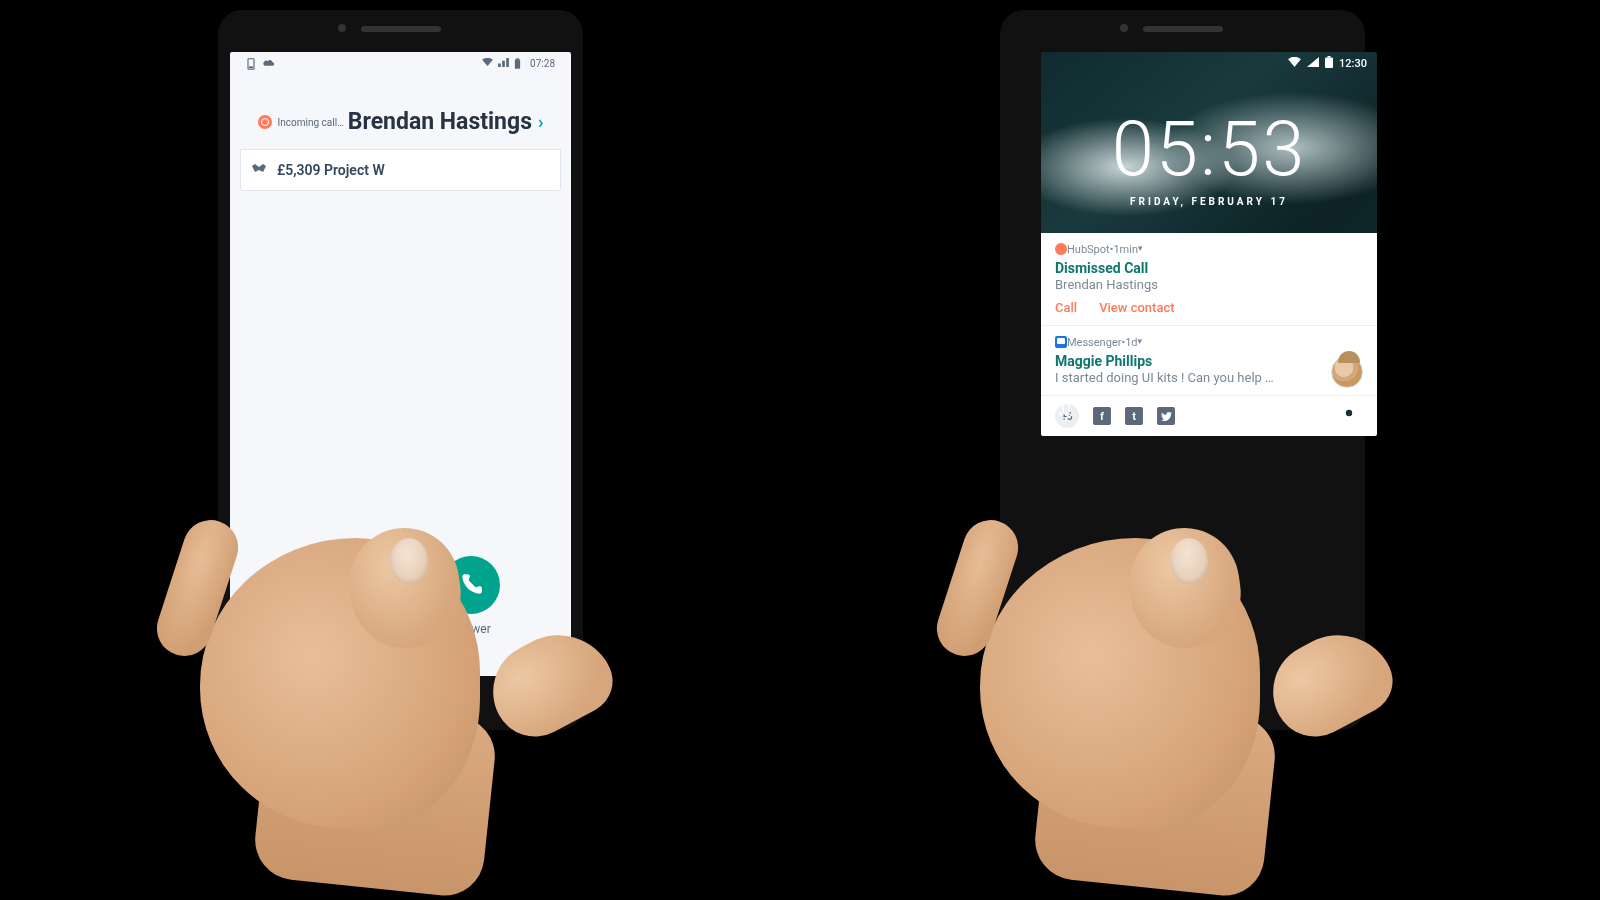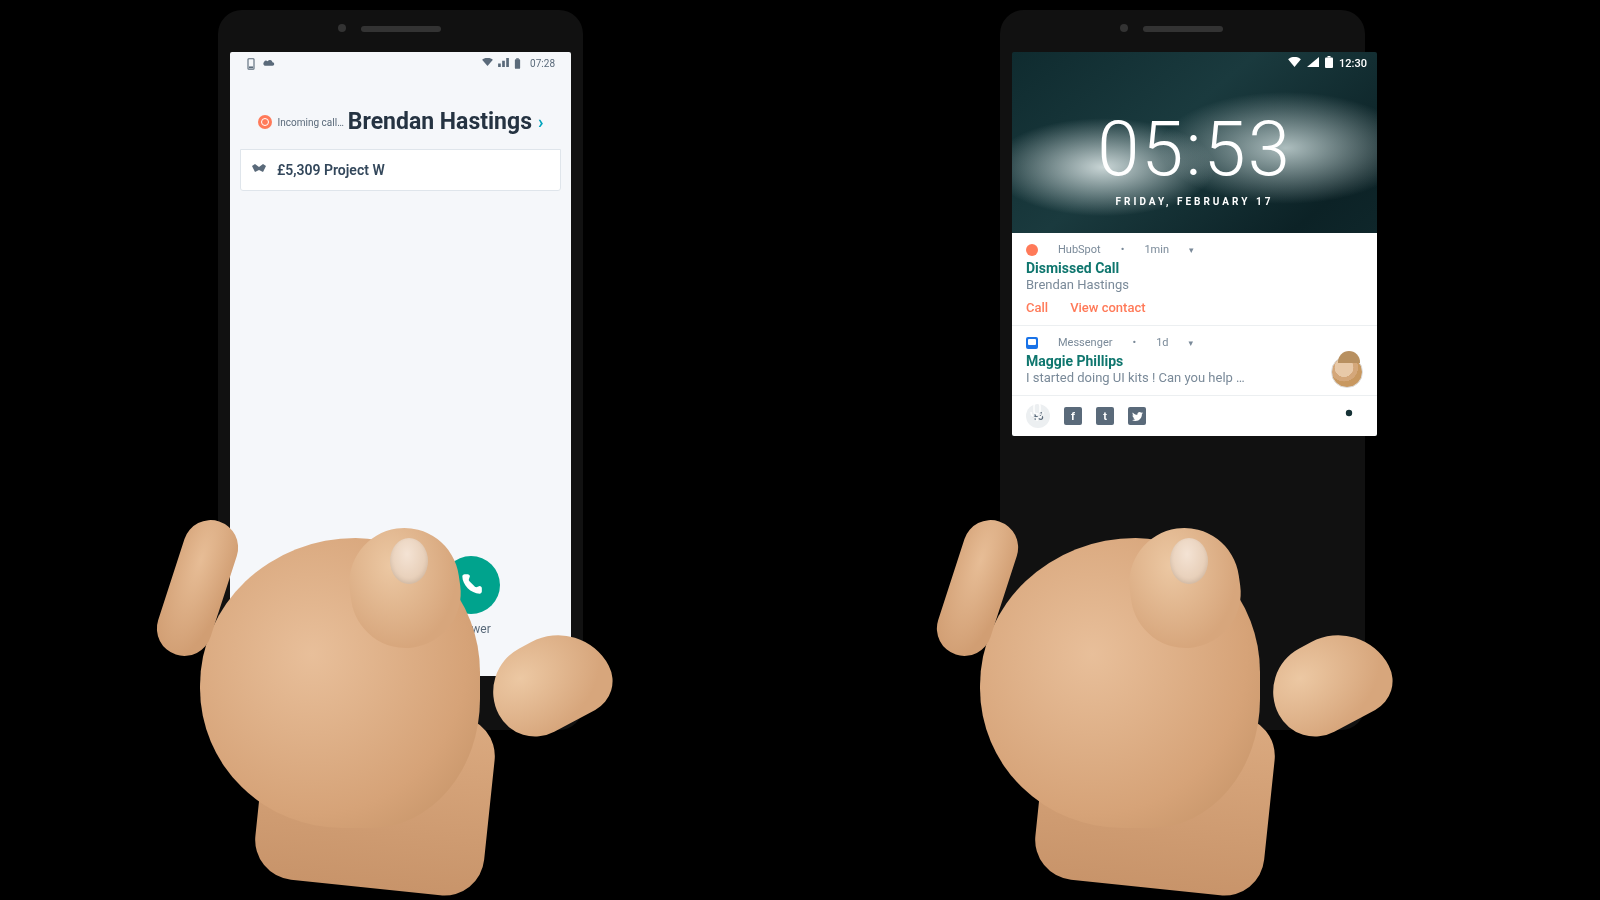--- a/index.html
+++ b/index.html
@@ -68,39 +68,39 @@
   .call-actions {
     margin-top:auto; padding: 0 30px 40px; display:flex; justify-content:space-around;
   }
   .call-btn { display:flex; flex-direction:column; align-items:center; gap:8px; }
   .call-circle { width:58px; height:58px; border-radius:50%; display:flex; align-items:center; justify-content:center; }
   .ignore .call-circle { background:#d94c53; }
   .answer .call-circle { background:#00a38d; }
   .call-label { font-size:12px; color:#5a6a7a; }
 
   
-  .screen-lock { position:relative; }
+  .screen-lock { position:relative;margin-left:29px; }
   .wallpaper {
     position:absolute; inset:0;
     background:
       radial-gradient(ellipse 160px 70px at 25% 30%, rgba(220,230,230,0.9), transparent 70%),
       radial-gradient(ellipse 180px 80px at 75% 25%, rgba(200,215,215,0.85), transparent 70%),
       radial-gradient(ellipse 200px 90px at 45% 85%, rgba(190,205,205,0.85), transparent 70%),
       linear-gradient(140deg, #0f2b2f 0%, #1a3a3e 30%, #0c2226 60%, #163236 100%);
   }
   .status-bar-dark {
     position:relative; height:22px; padding:4px 10px; display:flex; justify-content:flex-end;
     align-items:center; gap:6px; color:#fff; font-size:11px; font-weight:500;
   }
   .clock-block { position:relative; text-align:center; color:#fff; margin-top:30px; }
   .big-time { font-size: 76px; font-weight:300; letter-spacing:2px; }
   .date-line { font-size:10px; letter-spacing:3px; margin-top:2px; font-weight:700; }
   .notifs { position:relative; margin:26px 0 0; background:#fff; }
   .notif { padding:10px 14px 10px; border-bottom:1px solid #eceff1; position:relative; }
-  .notif-head { display:flex; align-items:center; gap:20px; font-size:11px; color:#7a8a99; }
+  .notif-head { display:flex; gap:0; font-size:11px; color:#7a8a99; }
   .hs-small { width:12px; height:12px; background:#ff7a59; border-radius:50%; }
   .msg-small { width:12px; height:12px; background:#1a73e8; border-radius:2px; position:relative; }
   .msg-small:after { content:""; position:absolute; inset:2px 2px 4px 2px; background:#fff; border-radius:1px; }
   .notif-title { font-size:14px; font-weight:700; color:#0f766e; margin-top:4px; }
   .notif-sub { font-size:13px; color:#7a8a99; margin-top:1px; }
   .notif-actions { display:flex; gap:22px; margin-top:8px; }
   .notif-action { font-size:13px; color:#ff7a59; font-weight:500; }
   .avatar {
     position:absolute; right:14px; top:30px; width:32px; height:32px; border-radius:50%;
     background: radial-gradient(circle at 40% 35%, #e8c9a8 0 35%, #d4a77a 36% 52%, #c89860 53% 100%);

